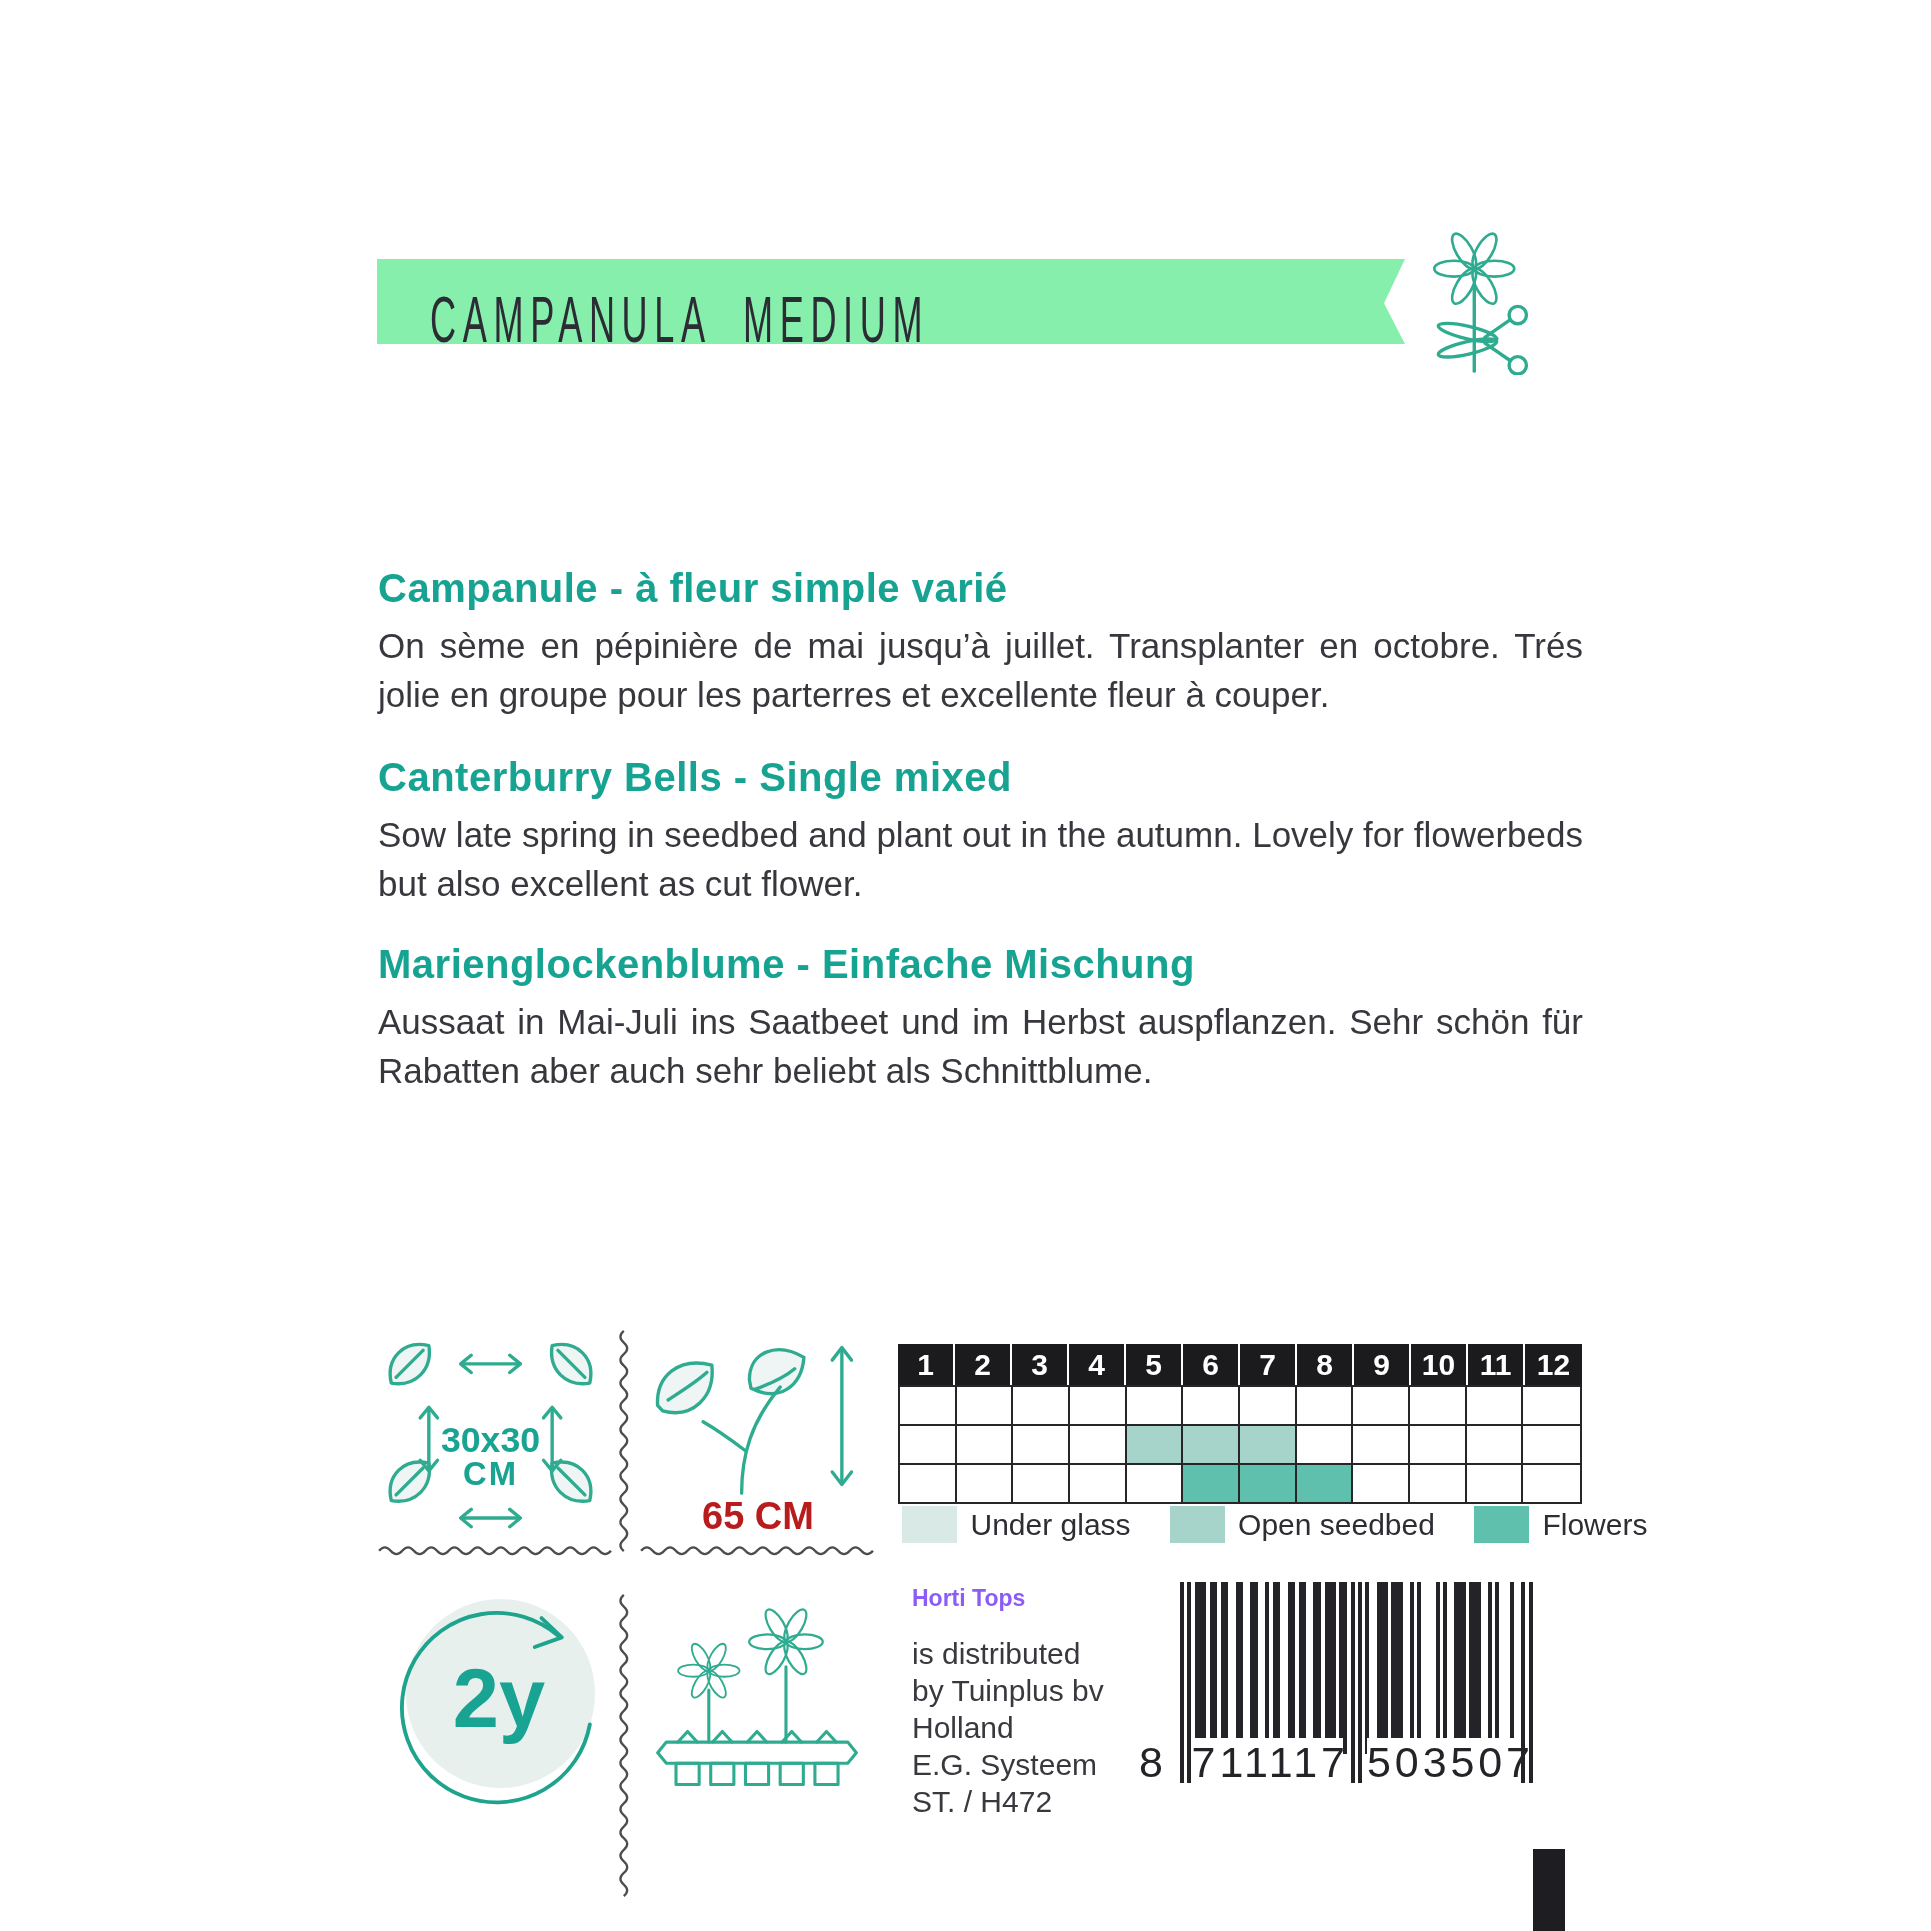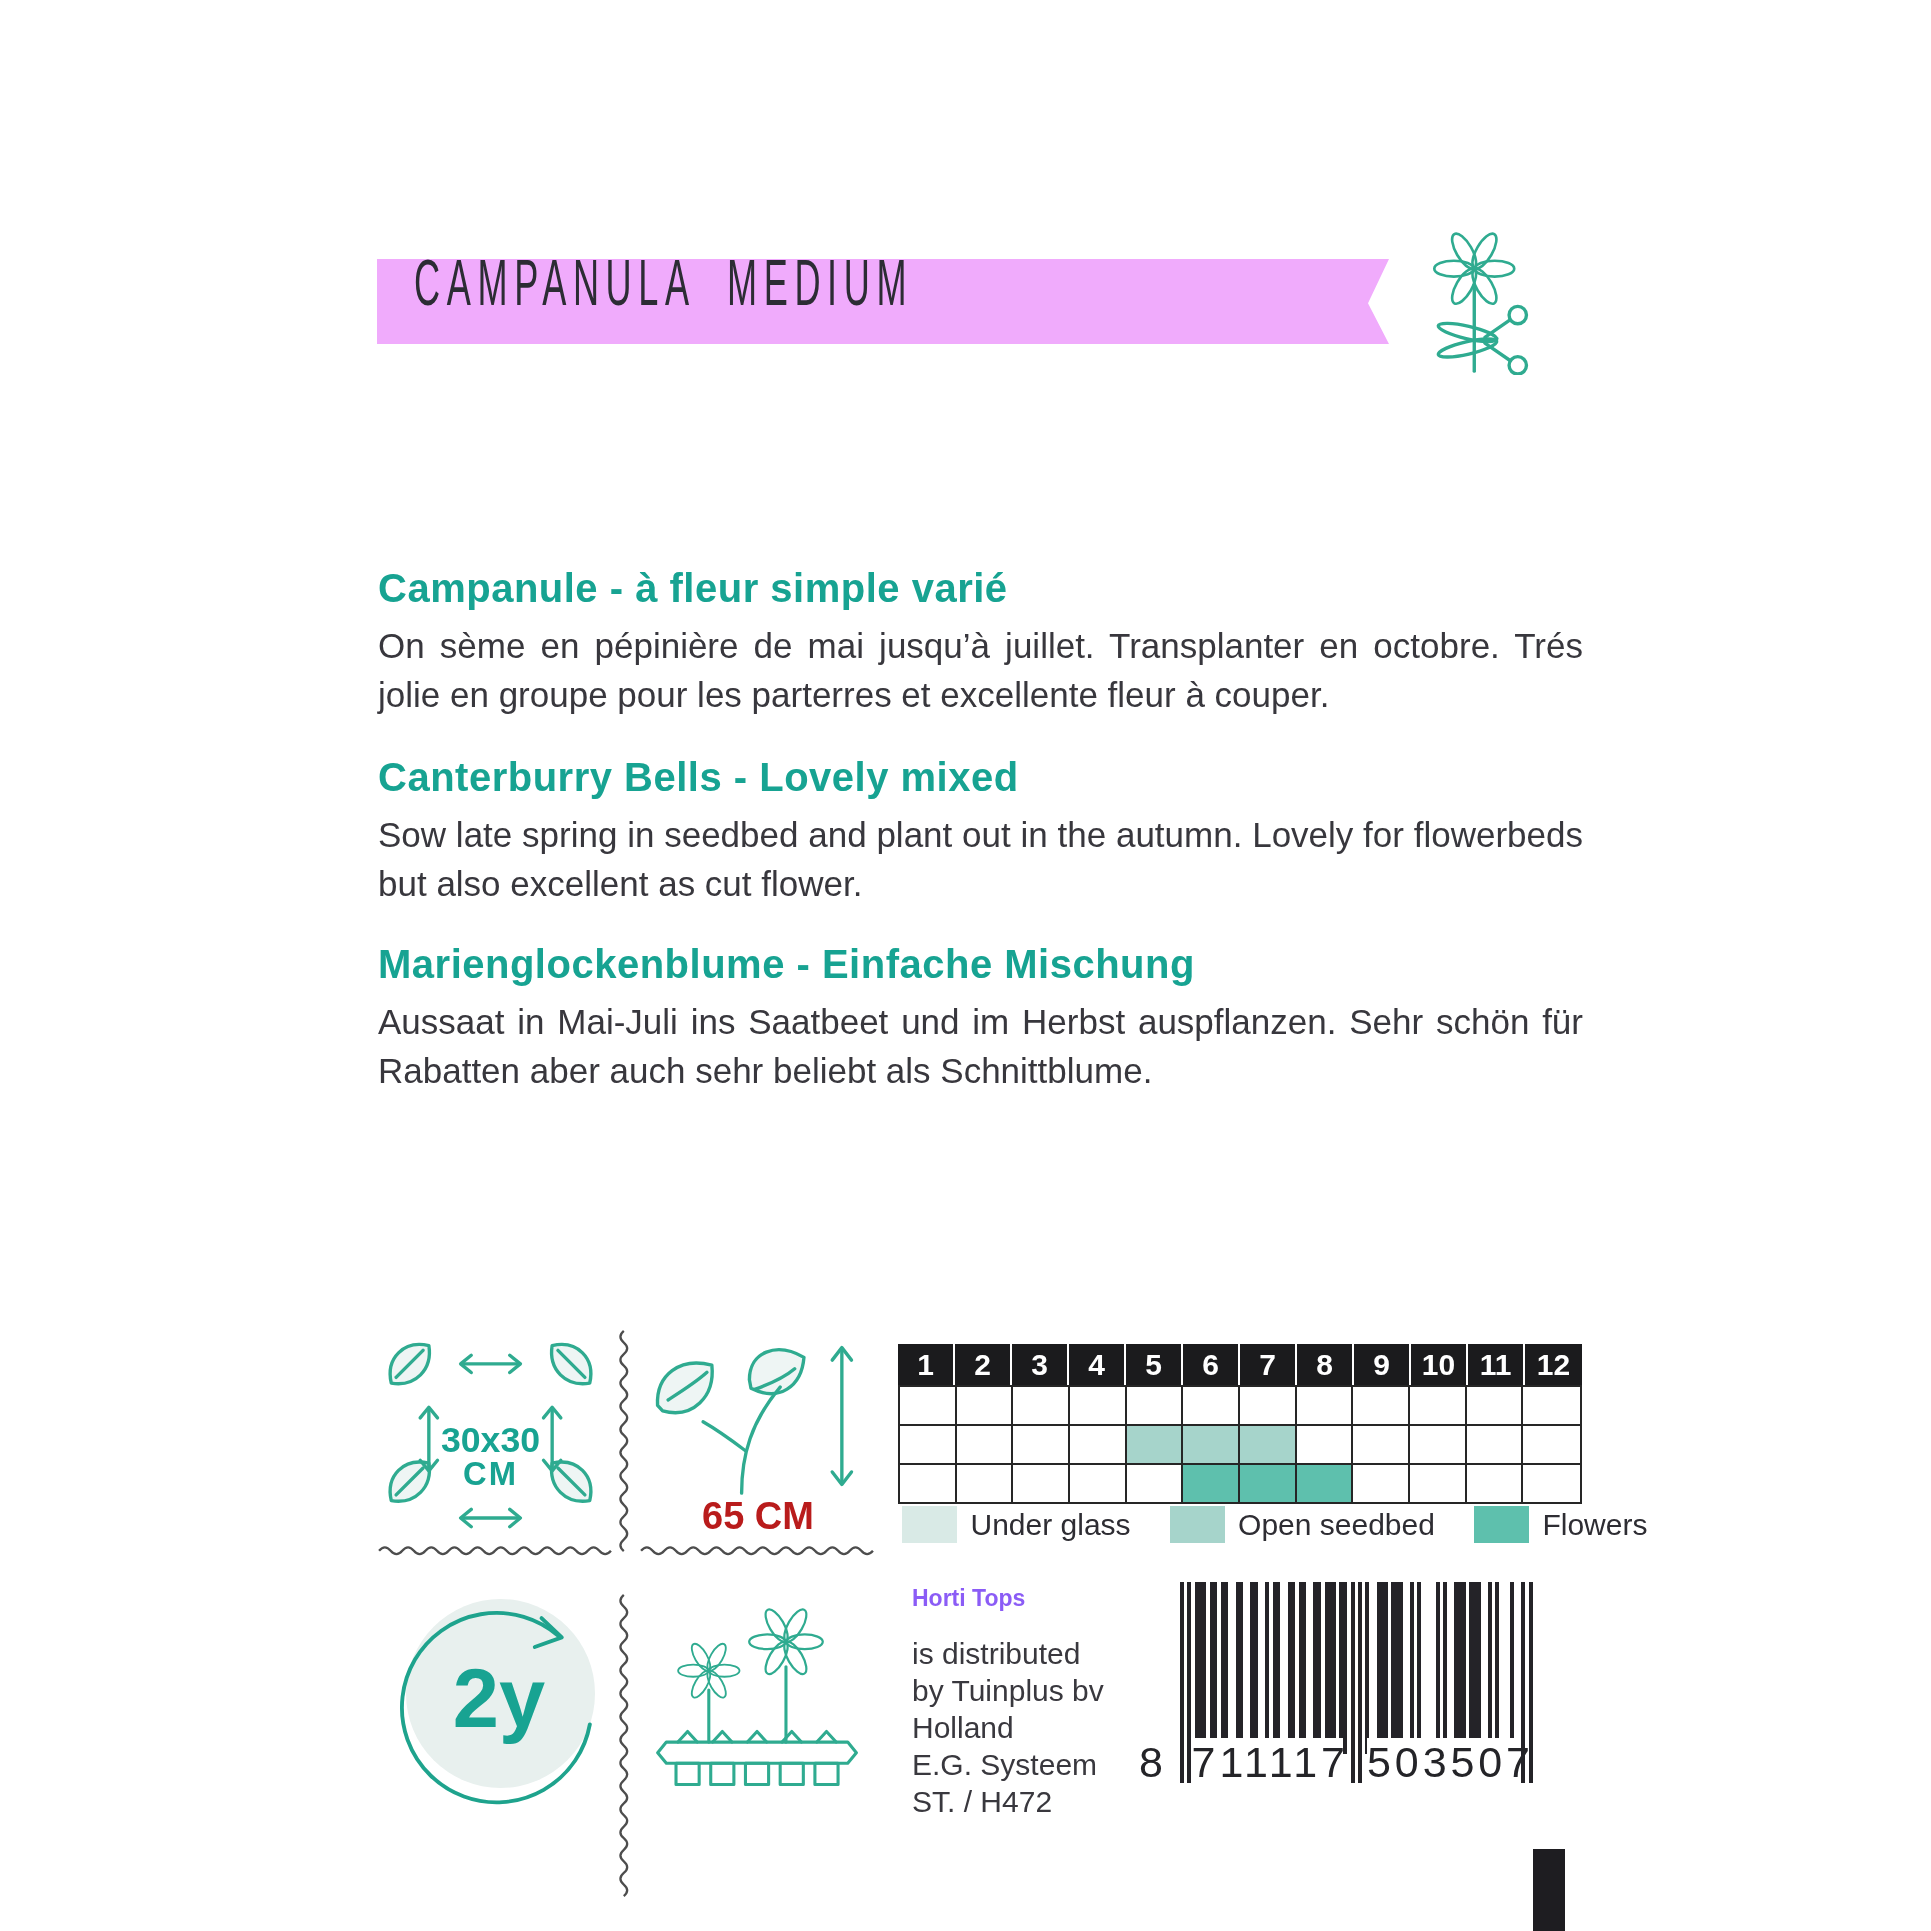--- a/index.html
+++ b/index.html
@@ -1,22 +1,22 @@
 <!DOCTYPE html>
 <html><head>
 <meta charset="utf-8">
 <style>
   html,body{margin:0;padding:0;background:#fff;}
   .page{position:relative;width:1931px;height:1931px;background:#ffffff;overflow:hidden;
         font-family:"Liberation Sans",sans-serif;}
 
   
-  .banner{position:absolute;left:377px;top:259px;width:1012px;height:85px;background:#f0abfc;
-          display:flex;align-items:flex-start;
-          clip-path:polygon(0 0,100% 0,calc(100% - 21px) 52%,100% 100%,0 100%);}
+  .banner{position:absolute;left:377px;top:259px;width:1012px;height:85px;background:#86efac;
+          display:flex;align-items:flex-end;
+          clip-path:polygon(0 0,100% 0,calc(100% - 21px) 52%,100% 100%,0 100%);padding-left:16px;}
   .banner-title{display:inline-block;margin-left:37px;font-size:42px;color:#2c2c34;
           letter-spacing:7.7px;word-spacing:19.3px;transform:scale(.86,1.55);transform-origin:left center;
           font-weight:400;white-space:nowrap;}
 
   
   .sec{position:absolute;left:378px;width:1205px;}
   .sec-h{font-size:40px;font-weight:bold;color:#17a392;margin:0 0 9.7px 0;letter-spacing:0.5px;}
   .sec-b{font-size:35px;color:#38373d;line-height:49px;text-align:justify;margin:0;}
 
   
@@ -88,21 +88,21 @@
     <path d="M63,117 L89,135"></path>
     <circle cx="97" cy="88" r="9"></circle>
     <circle cx="97" cy="140" r="9"></circle>
   </svg>
 
   <div class="sec" style="top:566px;">
     <p class="sec-h">Campanule - à fleur simple varié</p>
     <p class="sec-b">On sème en pépinière de mai jusqu’à juillet. Transplanter en octobre. Trés jolie en groupe pour les parterres et excellente fleur à couper.</p>
   </div>
   <div class="sec" style="top:755px;">
-    <p class="sec-h">Canterburry Bells - Lovely mixed</p>
+    <p class="sec-h">Canterburry Bells - Single mixed</p>
     <p class="sec-b">Sow late spring in seedbed and plant out in the autumn. Lovely for flowerbeds but also excellent as cut flower.</p>
   </div>
   <div class="sec" style="top:942px;">
     <p class="sec-h">Marienglockenblume - Einfache Mischung</p>
     <p class="sec-b">Aussaat in Mai-Juli ins Saatbeet und im Herbst auspflanzen. Sehr schön für Rabatten aber auch sehr beliebt als Schnittblume.</p>
   </div>
 
   <svg class="svgicon" style="left:369px;top:1335px;" width="243" height="210" viewBox="0 0 252 218" fill="none" stroke="#2fab90" stroke-width="3.5" stroke-linecap="round" stroke-linejoin="round">
     <defs>
       <g id="leaf">

